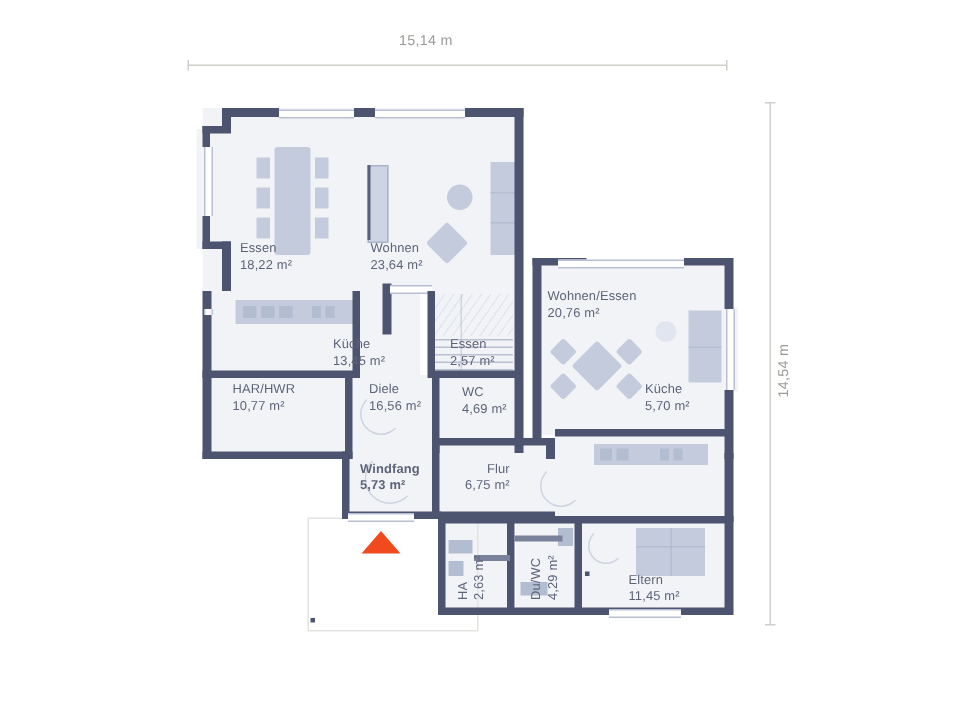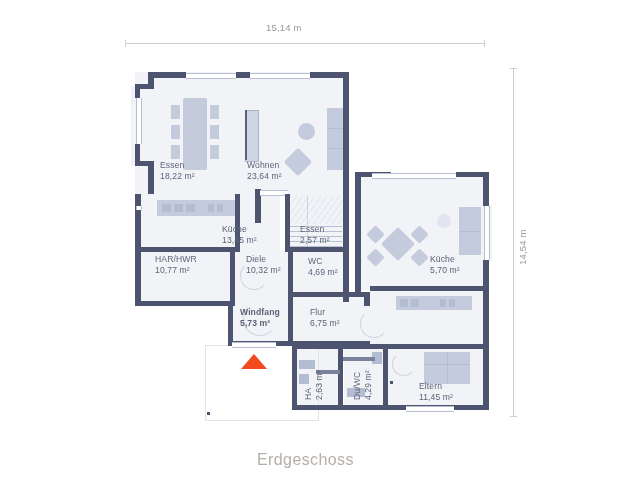--- a/index.html
+++ b/index.html
@@ -251,46 +251,49 @@
   <div class="rlabel" style="left:300px;top:224px;">
     <span class="nm">Essen</span>
     <span class="ar">2,57 m²</span>
   </div>
   <div class="rlabel" style="left:155px;top:254px;">
     <span class="nm">HAR/HWR</span>
     <span class="ar">10,77 m²</span>
   </div>
   <div class="rlabel" style="left:246px;top:254px;">
     <span class="nm">Diele</span>
-    <span class="ar">10,32 m²</span>
+    <span class="ar">16,56 m²</span>
   </div>
   <div class="rlabel" style="left:308px;top:256px;">
     <span class="nm">WC</span>
     <span class="ar">4,69 m²</span>
   </div>
   <div class="rlabel" style="left:240px;top:307px;font-weight:bold;">
     <span class="nm">Windfang</span>
     <span class="ar">5,73 m²</span>
   </div>
-  <div class="rlabel" style="left:310px;top:307px;">
+  <div class="rlabel" style="left:310px;top:307px;text-align:right;">
     <span class="nm">Flur</span>
     <span class="ar">6,75 m²</span>
+  </div>
+  <div class="rlabel" style="left:365px;top:192px;">
+    <span class="nm">Wohnen/Essen</span>
+    <span class="ar">20,76 m²</span>
   </div>
   <div class="rlabel" style="left:430px;top:254px;">
     <span class="nm">Küche</span>
     <span class="ar">5,70 m²</span>
   </div>
   <div class="rlabel vert" style="left:303px;top:400px;">
     <span class="nm">HA</span>
     <span class="ar">2,63 m²</span>
   </div>
   <div class="rlabel vert" style="left:352px;top:400px;">
     <span class="nm">Du/WC</span>
     <span class="ar">4,29 m²</span>
   </div>
   <div class="rlabel" style="left:419px;top:381px;">
     <span class="nm">Eltern</span>
     <span class="ar">11,45 m²</span>
   </div>
 
-  <div class="title" style="left:257px;top:451px;">Erdgeschoss</div>
 
 </div>
 
 </body></html>

